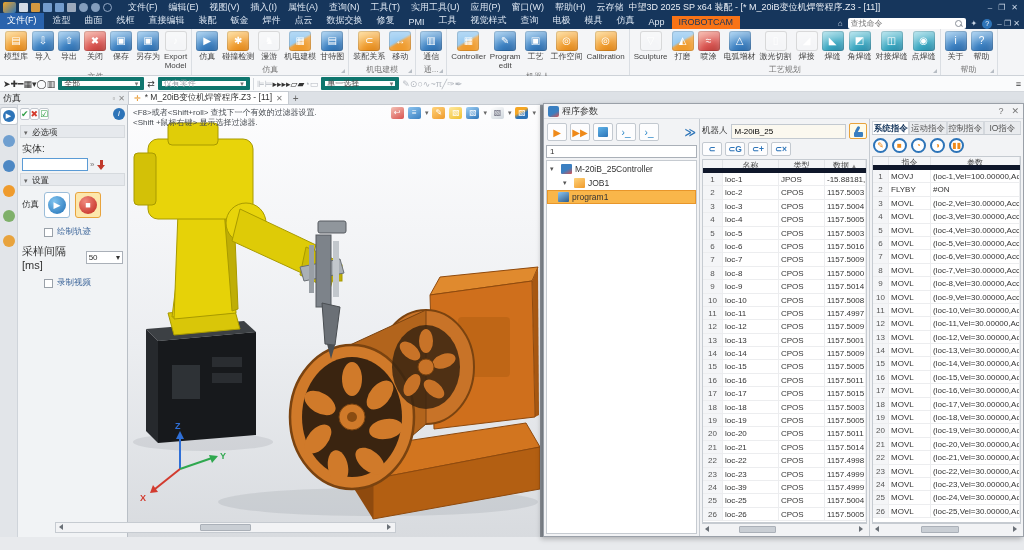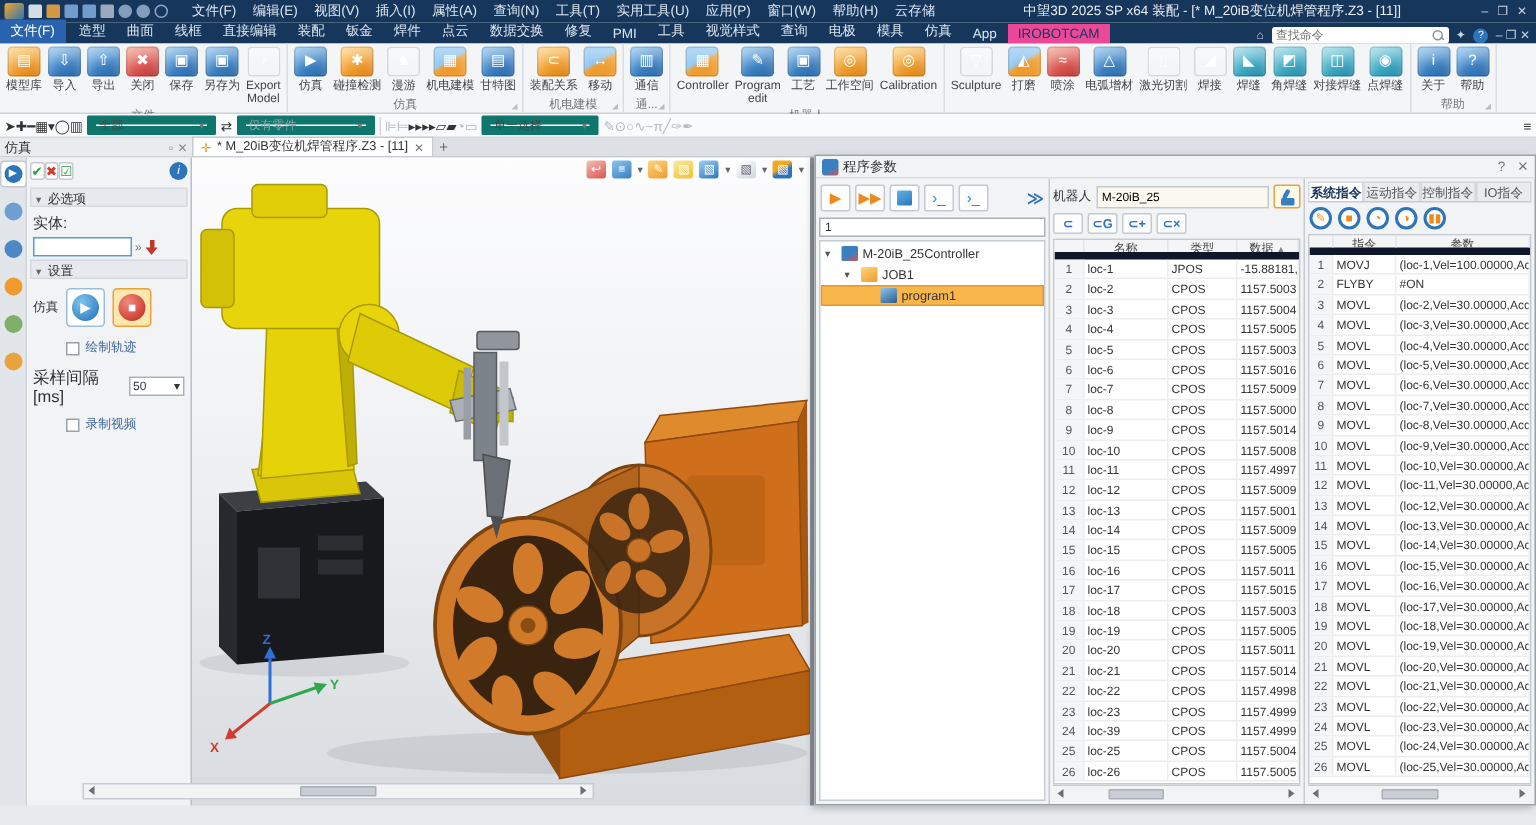--- a/index.html
+++ b/index.html
@@ -10,30 +10,30 @@
   
   .titlebar{position:absolute;left:0;top:0;width:1024px;height:15px;background:#16365c;display:flex;align-items:center;color:#dce6f2}
   .applogo{width:13px;height:11px;margin:0 3px;background:linear-gradient(135deg,#f5a623,#2d74b8);border-radius:2px}
   .qat{display:flex;align-items:center;gap:3px;margin-right:8px}
   .qi{display:inline-block;width:9px;height:9px;border-radius:1px;opacity:.9}
   .q-new{background:#e9eef5}.q-open{background:#e8a33d}.q-save{background:#7da7d9}.q-save2{background:#7da7d9}
   .q-print{background:#aab6c6}.q-undo{background:#8fa8c8;border-radius:50%}.q-redo{background:#8fa8c8;border-radius:50%}
   .q-refresh{background:transparent;border:1px solid #9fb4cf;border-radius:50%}.q-more{background:transparent;color:#9fb4cf;width:auto;height:auto;font-size:7px}
   .menus{display:flex;gap:1px}
   .mi{padding:1px 5px;font-size:9px;cursor:default}
-  .apptitle{flex:1;text-align:center;font-size:9px;color:#e9eef5;white-space:nowrap;overflow:hidden}
+  .apptitle{flex:1;font-size:9px;color:#e9eef5;white-space:nowrap;overflow:hidden}
   .winbtns{display:flex;gap:6px;margin-right:6px;color:#c9d6e6;font-size:8px}
   .winbtns span{cursor:default}
 
   
   .tabrow{position:absolute;left:0;top:15px;width:1024px;height:14px;background:#16365c;display:flex;align-items:flex-end;color:#dce6f2}
   .rtabs{display:flex;align-items:flex-end;height:14px}
   .rtab{padding:1px 7px 2px;font-size:9px;white-space:nowrap;cursor:default}
   .rtab.file{background:#2a63ad;color:#fff;margin-right:2px}
-  .rtab.active{background:#ec4899;color:#16365c}
+  .rtab.active{background:#f97316;color:#16365c}
   .tabrow-right{margin-left:auto;display:flex;align-items:center;gap:5px;padding-right:4px}
   .searchbox{display:flex;align-items:center;width:118px;height:11px;background:#fff;border-radius:2px;padding:0 3px;color:#8a9099}
   .searchbox input{border:0;outline:0;flex:1;font-size:8px;color:#555;background:transparent;min-width:0}
   .mag{position:relative;width:8px;height:8px;flex:0 0 auto}
   .mag::before{content:"";position:absolute;left:0;top:0;width:5px;height:5px;border:1px solid #8a9099;border-radius:50%}
   .mag::after{content:"";position:absolute;left:5px;top:5px;width:3px;height:1px;background:#8a9099;transform:rotate(45deg)}
   .trico{font-size:8px;color:#c9d6e6}
   .help-round{width:10px;height:10px;border-radius:50%;background:#2d74b8;color:#fff;font-size:7px;line-height:10px;text-align:center}
 
   
@@ -49,21 +49,21 @@
   .tc-red{background:linear-gradient(150deg,#f5a08c,#d9534f 60%,#b33a36)}
   .tc-mix{background:linear-gradient(150deg,#8cc4ef 45%,#ef9b2d 55%)}
   .rlabel{font-size:8px;color:#444;margin-top:1px;text-align:center;line-height:9px;max-width:46px;white-space:pre-line}
   .rgl{height:11px;font-size:8px;color:#777;text-align:center;position:relative}
   .rgl::after{content:"";position:absolute;right:1px;bottom:2px;border-left:4px solid transparent;border-bottom:4px solid #b7bdc4}
 
   
   .quickbar{position:absolute;left:0;top:76px;width:1024px;height:16px;background:#fafbfc;border-bottom:1px solid #d4d8dd;display:flex;align-items:center;gap:3px;padding:0 3px}
   .qbi{font-size:9px;line-height:14px;min-width:12px;text-align:center;cursor:default}
   .qbi.off{color:#b3b8bf}
-  .combo{display:flex;align-items:center;height:13px;background:#fff;border:6px solid #0f766e;border-radius:1px;padding:0 2px;font-size:8px;color:#444}
+  .combo{display:flex;align-items:center;height:13px;background:#fff;border:4px solid #0f766e;border-radius:1px;padding:0 2px;font-size:8px;color:#444}
   .combo .cval{flex:1;white-space:nowrap;overflow:hidden}
   .combo .car{color:#777;font-size:7px;margin-left:2px}
   .qsep{width:1px;height:12px;background:#d4d8dd}
 
   
   .simheader{position:absolute;left:0;top:92px;width:128px;height:13px;background:#e9ecef;border-bottom:1px solid #cfd4da;display:flex;align-items:center;padding:0 3px;font-size:9px;color:#333}
   .simheader .hsp{margin-left:auto;color:#888;font-size:8px;display:flex;gap:3px}
   .strip{position:absolute;left:0;top:105px;width:18px;height:432px;background:#e2e5e9;border-right:1px solid #cfd4da;display:flex;flex-direction:column;align-items:center;padding-top:3px;gap:9px}
   .sic{width:16px;height:16px;display:flex;align-items:center;justify-content:center;border-radius:2px}
   .sic.act{background:#fff;box-shadow:0 0 0 1px #c3c9d0}
@@ -135,21 +135,21 @@
   .dbody{flex:1;display:flex;min-height:0}
   .p-left{width:156px;border-right:1px solid #c6cbd1;display:flex;flex-direction:column;padding:2px}
   .runbar{display:flex;align-items:center;gap:3px;padding:2px 1px 4px}
   .runbtn{width:20px;height:18px;border:1px solid #c3c9d0;border-radius:2px;background:#fdfdfe;display:flex;align-items:center;justify-content:center;font-size:10px}
   .rg-org{color:#ef8a1a}.rg-teal{color:#2a86c7}
   .runbtn.sq span{display:block;width:10px;height:10px;background:linear-gradient(150deg,#5fb3e8,#2d74b8);border-radius:1px}
   .runbar .exp{margin-left:auto;color:#2d74b8;font-size:11px;font-weight:bold}
   .lineinput{height:13px;border:1px solid #aab0b8;background:#fff;font-size:8px;padding:0 3px;line-height:12px;color:#333}
   .treebox{flex:1;background:#fff;border:1px solid #c6cbd1;margin-top:2px;overflow:hidden;padding-top:1px}
   .tnode{display:flex;align-items:center;gap:3px;height:14px;font-size:8.5px;white-space:nowrap}
-  .tnode.lvl0{padding-left:3px}.tnode.lvl1{padding-left:16px}.tnode.lvl2{padding-left:29px}
+  .tnode.lvl0{padding-left:3px}.tnode.lvl1{padding-left:16px}.tnode.lvl2{}
   .twist{width:8px;color:#555;font-size:7px}
   .tic{width:11px;height:10px;border-radius:1px}
   .ic-controller{background:linear-gradient(150deg,#3a7fc1 55%,#d9534f)}
   .ic-job{background:linear-gradient(150deg,#ffd37a,#ef9b2d)}
   .ic-program{background:linear-gradient(150deg,#8cc4ef,#2d5c8a)}
   .tnode.sel{background:#f9b64a;box-shadow:inset 0 0 0 1px #e8962a}
   .p-mid{width:170px;border-right:1px solid #c6cbd1;display:flex;flex-direction:column;padding:2px;position:relative}
   .robotrow{display:flex;align-items:center;gap:3px;padding:2px 0}
   .robotrow .lb{font-size:8.5px;white-space:nowrap}
   .robot-input{flex:1;height:15px;border:1px solid #c3c9d0;background:#fbf8ef;font-size:8px;padding:0 3px;min-width:0}
@@ -407,20 +407,21 @@
           </div>
           <div class="ritem">
             <div class="tile tc-teal">◫</div>
             <div class="rlabel">对接焊缝</div>
           </div>
           <div class="ritem">
             <div class="tile tc-teal">◉</div>
             <div class="rlabel">点焊缝</div>
           </div>
         </div>
+        <div class="rgl">工艺规划</div>
       </div>
       <div class="rgrp">
         <div class="ritems">
           <div class="ritem">
             <div class="tile tc-blue">i</div>
             <div class="rlabel">关于</div>
           </div>
           <div class="ritem">
             <div class="tile tc-blue">?</div>
             <div class="rlabel">帮助</div>
@@ -527,20 +528,24 @@
   <div class="doctabs">
     <div class="dtab">
       <span class="pin">✛</span>
       <span>* M_20iB变位机焊管程序.Z3 - [11]</span>
       <span class="cl">✕</span>
     </div>
     <div class="addtab">+</div>
   </div>
 
   <div class="viewport">
+    <div class="hints">
+      <div>&lt;F8&gt;或者&lt;Shift+roll&gt; 查找下一个有效的过滤器设置.</div>
+      <div>&lt;Shift +鼠标右键&gt; 显示选择过滤器.</div>
+    </div>
     <div class="viewicons">
         <span class="vic vi-exit">↩</span>
         <span class="vic vi-layers">≡</span>
         <span class="vdrop">▾</span>
         <span class="vic vi-paint">✎</span>
         <span class="vic vi-cube-yellow">▧</span>
         <span class="vic vi-cube-shaded">▧</span>
         <span class="vdrop">▾</span>
         <span class="vic vi-cube-wire">▧</span>
         <span class="vdrop">▾</span>

